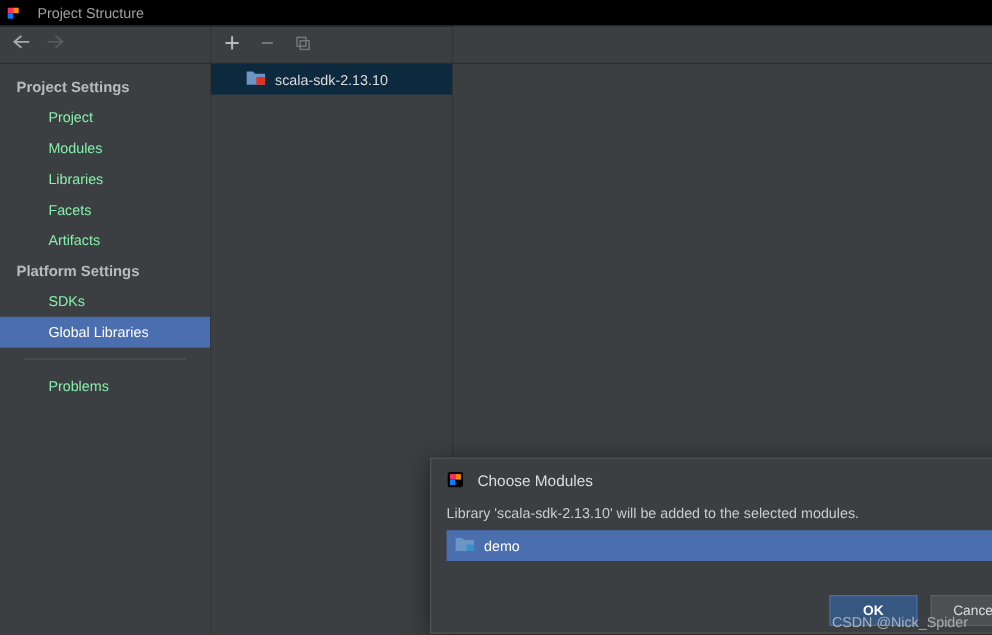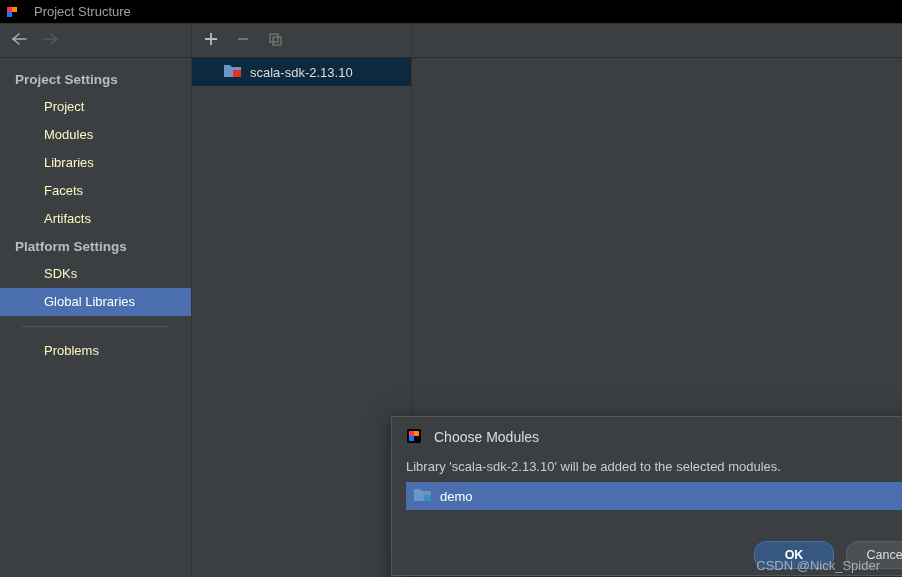--- a/index.html
+++ b/index.html
@@ -3,37 +3,37 @@
   <meta charset="utf-8">
   <style>
     * { margin: 0; padding: 0; box-sizing: border-box; font-family: -apple-system, "Segoe UI", Arial, sans-serif; }
     body { width: 902px; height: 577px; background: #3c3f41; color: #bbbbbb; overflow: hidden; position: relative; font-size: 13px; }
     .title-bar { height: 24px; background: #000000; border-bottom: 1px solid #323232; display: flex; align-items: center; padding-left: 4px; gap: 14px; }
     .app-icon { width: 16px; height: 16px; display: flex; align-items: center; justify-content: center; }
     .title-text { color: #a0a0a0; font-size: 13px; }
     .nav-arrow { color: #888; font-size: 16px; cursor: pointer; }
     .nav-arrow.disabled { color: #555; }
     .section-header { font-weight: bold; color: #bbbbbb; padding: 6px 15px; font-size: 13.5px; }
-    .sidebar-item { padding: 5px 14px 5px 44px; color: #fef9c3; cursor: pointer; font-size: 13px; line-height: 18px; }
+    .sidebar-item { padding: 5px 14px 5px 44px; color: #86efac; cursor: pointer; font-size: 13px; line-height: 18px; }
     .sidebar-item.selected { background: #4b6eaf; color: #ffffff; }
     .sidebar-divider { border-top: 1px solid #555; margin: 10px 22px; }
     .tb-btn { color: #aaa; font-size: 15px; cursor: pointer; }
     .tb-btn.disabled { color: #666; }
     .lib-list { flex: 1; }
     .lib-item { height: 28px; display: flex; align-items: center; gap: 8px; padding-left: 8px; background: #0d293e; color: #ddd; font-size: 13px; }
     .lib-item.sel { background: #0d293e; padding-left: 32px; }
     .right-pane { flex: 1; background: #3c3f41; }
     .dialog { position: absolute; left: 391px; top: 416px; width: 550px; height: 160px; background: #3c3f41; border: 1px solid #555; box-shadow: 0 4px 20px rgba(0,0,0,0.5); }
     .dialog-title-row { height: 40px; display: flex; align-items: center; padding: 0 14px; gap: 12px; }
     .dialog-close { margin-left: auto; color: #aaa; font-size: 18px; cursor: pointer; }
     .dialog-msg { padding: 2px 14px 8px; color: #cccccc; font-size: 13px; }
     .module-list { margin: 0 14px; }
     .module-item { height: 28px; background: #4b6eaf; display: flex; align-items: center; gap: 8px; padding-left: 8px; color: #fff; font-size: 13px; }
     .dialog-buttons { position: absolute; bottom: 6px; right: 14px; display: flex; gap: 12px; }
-    .btn { min-width: 80px; height: 28px; border: 1px solid #5e6060; background: #4c5052; color: #ddd; font-size: 12.5px; border-radius: 12px; cursor: pointer; display: flex; align-items: center; justify-content: center; }
+    .btn { min-width: 80px; height: 28px; border: 1px solid #5e6060; background: #4c5052; color: #ddd; font-size: 12.5px; border-radius: 0; cursor: pointer; display: flex; align-items: center; justify-content: center; }
     .btn.primary { background: #365880; border-color: #4b6eaf; color: #fff; font-weight: bold; }
     .watermark { position: absolute; right: 22px; bottom: 4px; color: #cccccc; font-size: 13px; opacity: 0.75; pointer-events: none; }
     .layout-row { display: flex; height: calc(100% - 24px); }
     .left-col { width: 192px; border-right: 1px solid #323232; }
     .mid-col { width: 220px; border-right: 1px solid #323232; }
     .top-bar-span { height: 34px; border-bottom: 1px solid #2b2b2b; display: flex; align-items: center; }
   </style>
 </head>
 <body>
 

